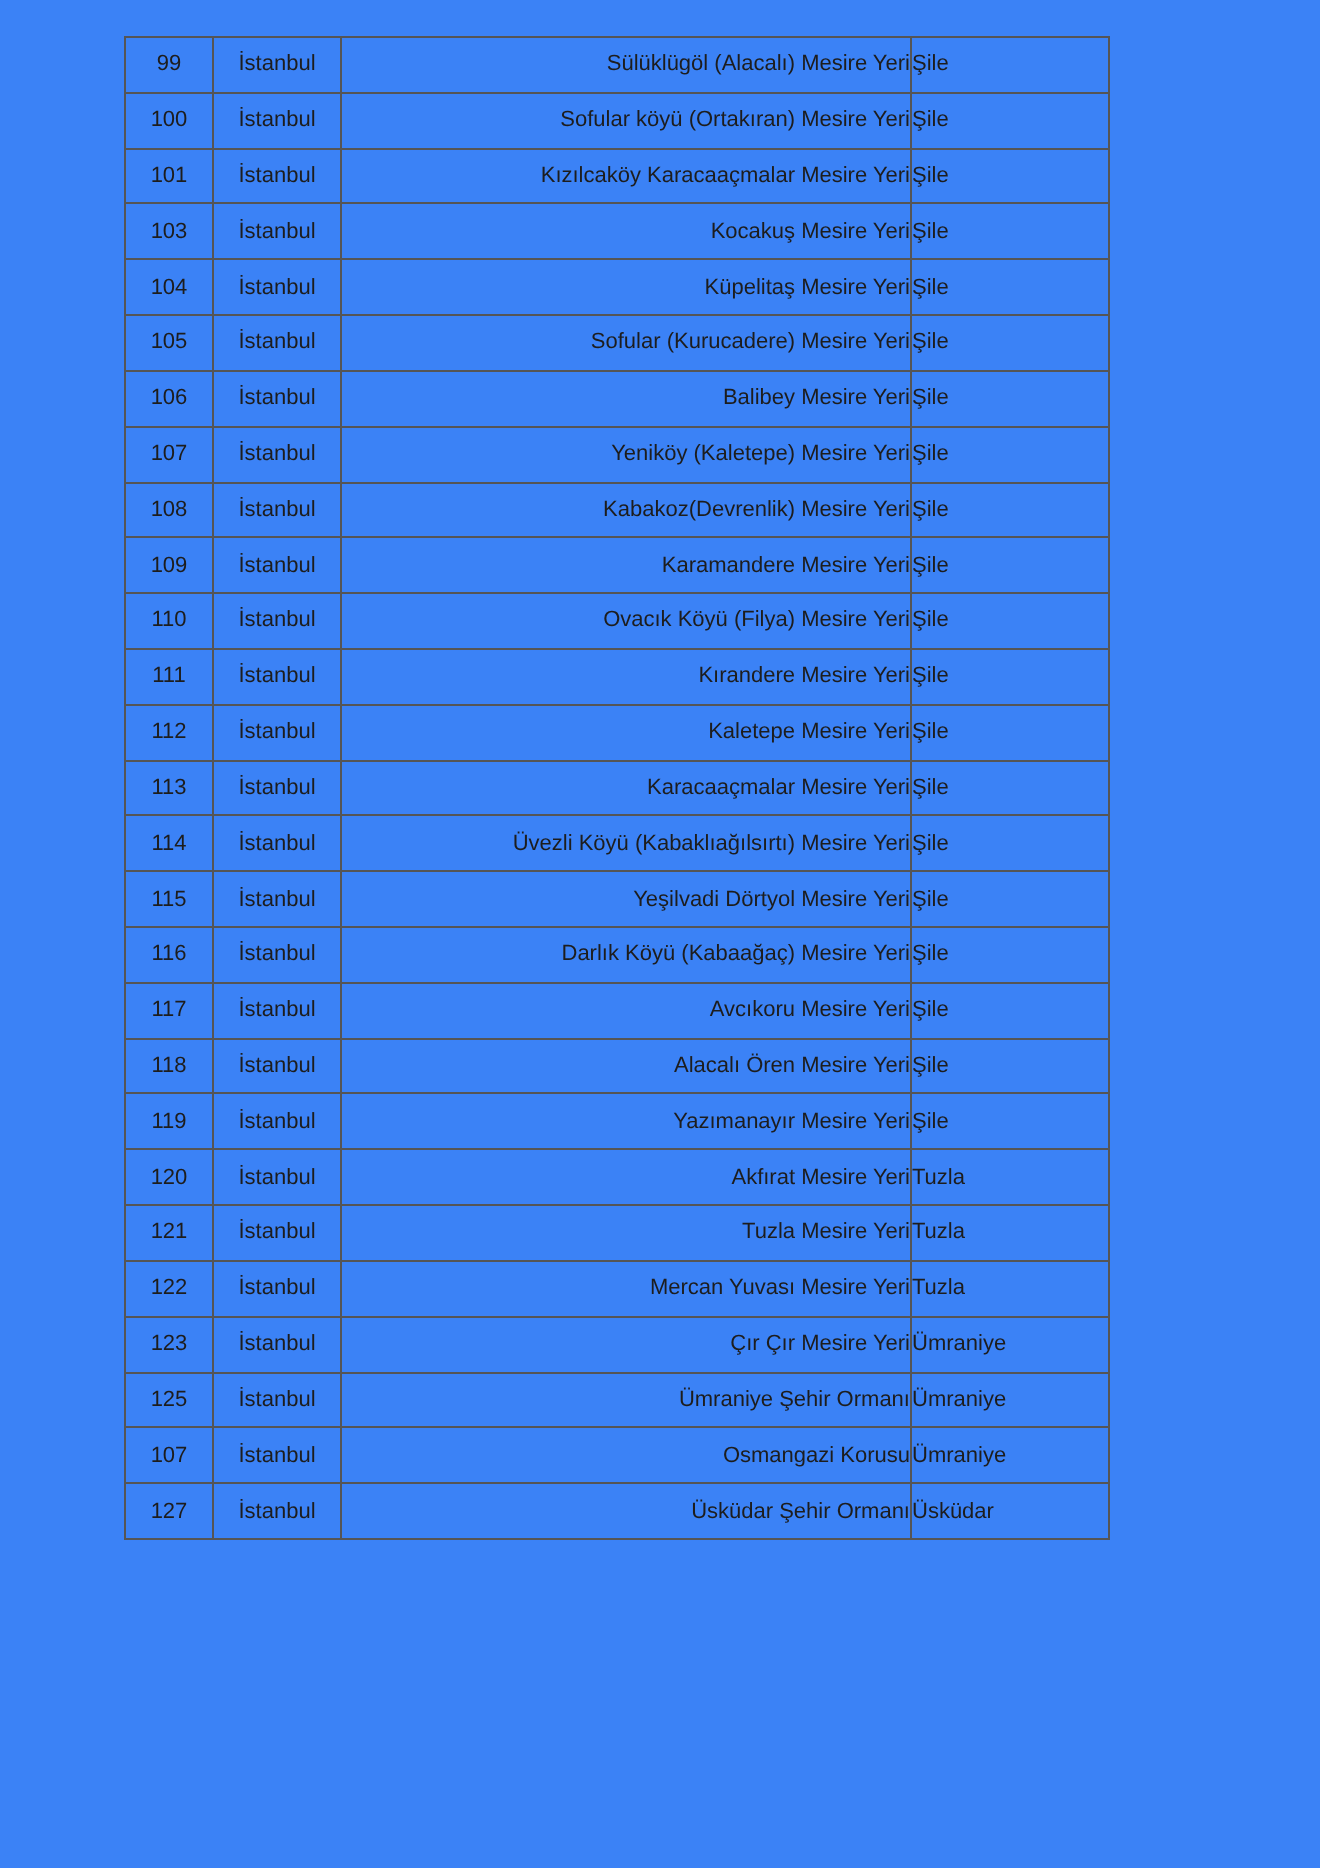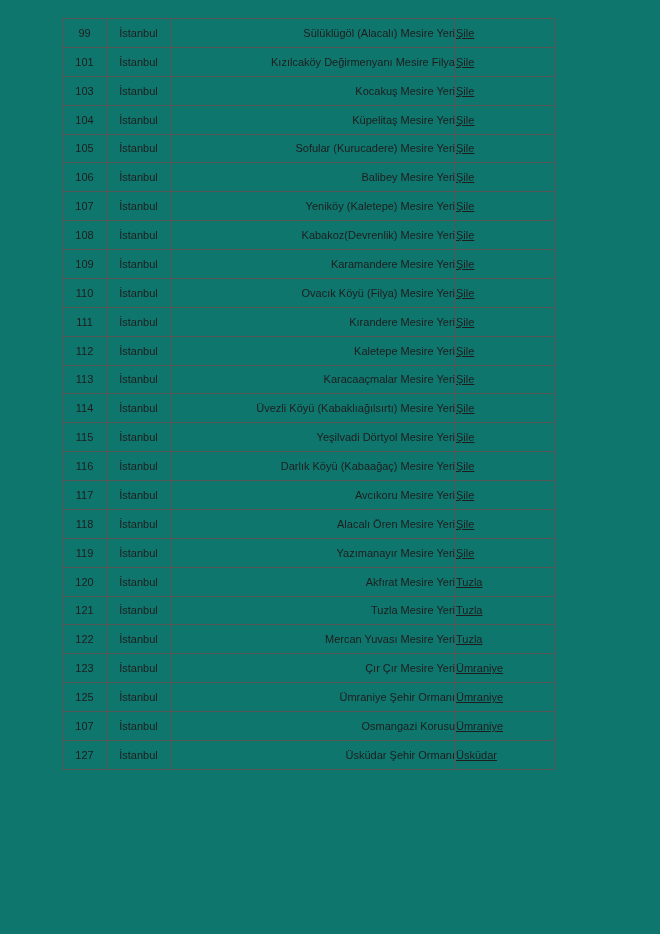--- a/index.html
+++ b/index.html
@@ -5,21 +5,21 @@
   html, body {
     margin: 0;
     padding: 0;
     background: #ffffff;
     font-family: "Liberation Sans", sans-serif;
   }
   .page {
     position: relative;
     width: 660px;
     height: 934px;
-    background: #0f766e;
+    background: #3b82f6;
     overflow: hidden;
   }
   .tbl {
     position: absolute;
     left: 62px;
     top: 18px;
     width: 492px;
     height: 752px;
     border-collapse: collapse;
     table-layout: fixed;
@@ -30,44 +30,50 @@
     line-height: 1.1;
     color: #1d1d1d;
     vertical-align: middle;
     padding: 0;
     overflow: hidden;
     white-space: nowrap;
   }
   .c-no       { text-align: center; }
   .c-city     { text-align: center; margin-top: 16px; }
   .c-name     { text-align: right; padding-left: 5px; }
-  .c-district { text-align: left; padding-left: 3px; text-decoration: underline; }
+  .c-district { text-align: left; padding-left: 3px; }
 </style>
 </head>
 <body>
 
 <div class="page">
   <table class="tbl">
     <colgroup>
       <col style="width:44px">
       <col style="width:64px">
       <col style="width:285px">
       <col style="width:99px">
     </colgroup>
     <tbody id="rows-body">
         <tr>
           <td class="c-no">99</td>
           <td class="c-city">İstanbul</td>
           <td class="c-name">Sülüklügöl (Alacalı) Mesire Yeri</td>
           <td class="c-district">Şile</td>
         </tr>
         <tr>
+          <td class="c-no">100</td>
+          <td class="c-city">İstanbul</td>
+          <td class="c-name">Sofular köyü (Ortakıran) Mesire Yeri</td>
+          <td class="c-district">Şile</td>
+        </tr>
+        <tr>
           <td class="c-no">101</td>
           <td class="c-city">İstanbul</td>
-          <td class="c-name">Kızılcaköy Değirmenyanı Mesire Filya</td>
+          <td class="c-name">Kızılcaköy Karacaaçmalar Mesire Yeri</td>
           <td class="c-district">Şile</td>
         </tr>
         <tr>
           <td class="c-no">103</td>
           <td class="c-city">İstanbul</td>
           <td class="c-name">Kocakuş Mesire Yeri</td>
           <td class="c-district">Şile</td>
         </tr>
         <tr>
           <td class="c-no">104</td>

